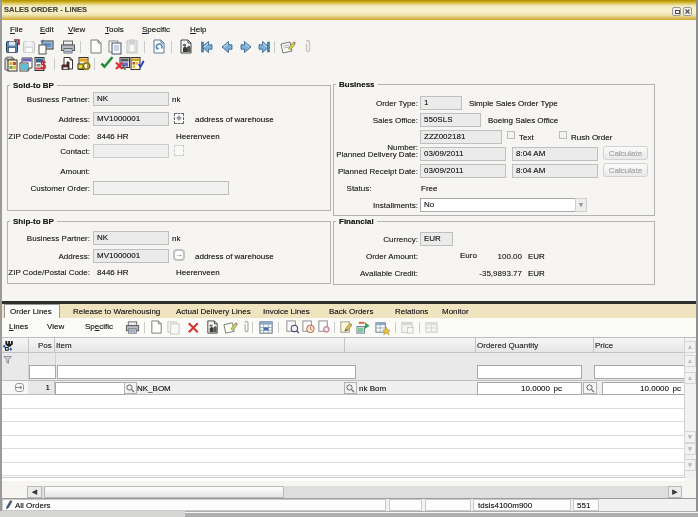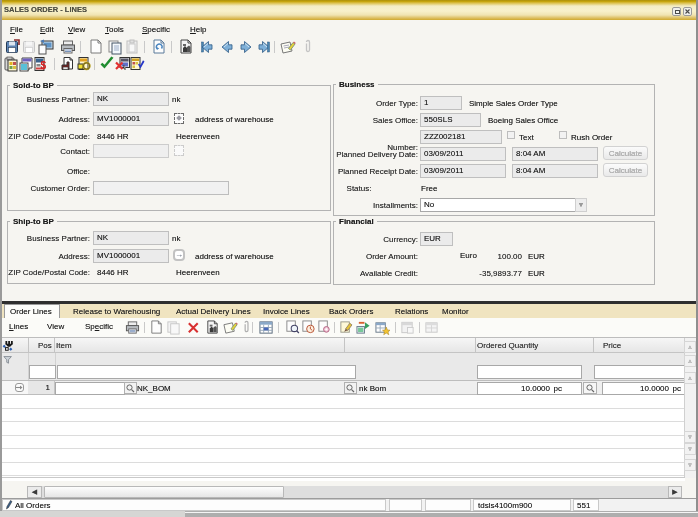--- a/index.html
+++ b/index.html
@@ -199,21 +199,21 @@
 <div class="fld" style="left:93px;top:112px;width:71px;">MV1000001</div>
 <div class="abs" style="left:174px;top:113px;width:10px;height:11px;border:1px dashed #6a6a6a;background:#fdfdfd;box-sizing:border-box;"></div>
 <div class="abs" style="left:177px;top:116px;width:4px;height:4px;background:#9a9aa2;transform:rotate(45deg);"></div>
 <div class="abs" style="left:195px;top:115px;">address of warehouse</div>
 <div class="lbl" style="left:0px;top:132px;width:90px;">ZIP Code/Postal Code:</div>
 <div class="abs" style="left:97px;top:132px;">8446 HR</div>
 <div class="abs" style="left:176px;top:132px;">Heerenveen</div>
 <div class="lbl" style="left:0px;top:147px;width:90px;">Contact:</div>
 <div class="fld" style="left:93px;top:144px;width:71px;border-color:#cccccc;background:#efefef;"></div>
 <div class="abs" style="left:174px;top:145px;width:10px;height:11px;border:1px dashed #cccccc;background:#fafafa;box-sizing:border-box;"></div>
-<div class="lbl" style="left:0px;top:167px;width:90px;">Office:</div>
+<div class="lbl" style="left:0px;top:167px;width:90px;">Amount:</div>
 <div class="lbl" style="left:0px;top:184px;width:90px;">Customer Order:</div>
 <div class="fld" style="left:93px;top:181px;width:131px;background:#f1f1f1;border-color:#bdbdbd;"></div>
 
 <div class="gbox" style="left:333px;top:84px;width:320px;height:130px;">
  <div class="glab">Business</div>
 </div>
 <div class="lbl" style="left:300px;top:99px;width:118px;">Order Type:</div>
 <div class="fld" style="left:420px;top:96px;width:37px;">1</div>
 <div class="abs" style="left:469px;top:99px;">Simple Sales Order Type</div>
 <div class="lbl" style="left:300px;top:116px;width:118px;">Sales Office:</div>
@@ -374,21 +374,21 @@
       <line x1="2" y1="8.5" x2="14" y2="8.5" stroke="#d4d4d4"></line>
       <line x1="8" y1="5.5" x2="8" y2="13" stroke="#d4d4d4"></line>
     </svg>
   </div>
 
 <div class="abs" style="left:0px;top:337px;width:698px;height:1px;background:#bdbdbd;"></div>
 <div class="abs" style="left:0px;top:338px;width:698px;height:14px;background:linear-gradient(#f6f6f6,#e6e6e6);border-bottom:1px solid #c4c4c4;"></div>
 <div class="abs" style="left:38px;top:341px;color:#333;">Pos</div>
 <div class="abs" style="left:56px;top:341px;color:#333;">Item</div>
 <div class="abs" style="left:477px;top:341px;color:#333;">Ordered Quantity</div>
-<div class="abs" style="left:595px;top:341px;color:#333;padding-left:8px;">Price</div>
+<div class="abs" style="left:595px;top:341px;color:#333;">Price</div>
 <div class="abs" style="left:28px;top:338px;width:1px;height:14px;background:#c4c4c4;"></div>
 <div class="abs" style="left:54px;top:338px;width:1px;height:14px;background:#c4c4c4;"></div>
 <div class="abs" style="left:344px;top:338px;width:1px;height:14px;background:#c4c4c4;"></div>
 <div class="abs" style="left:475px;top:338px;width:1px;height:14px;background:#c4c4c4;"></div>
 <div class="abs" style="left:593px;top:338px;width:1px;height:14px;background:#c4c4c4;"></div>
 
 <div class="abs" style="left:0px;top:353px;width:685px;height:27px;background:#e9e9e9;"></div>
 <div class="abs" style="left:28px;top:353px;width:1px;height:27px;background:#d2d2d2;"></div>
 <div class="abs" style="left:55px;top:353px;width:1px;height:12px;background:#d2d2d2;"></div>
 <div class="wfld" style="left:29px;top:365px;width:25px;height:12px;"></div>

